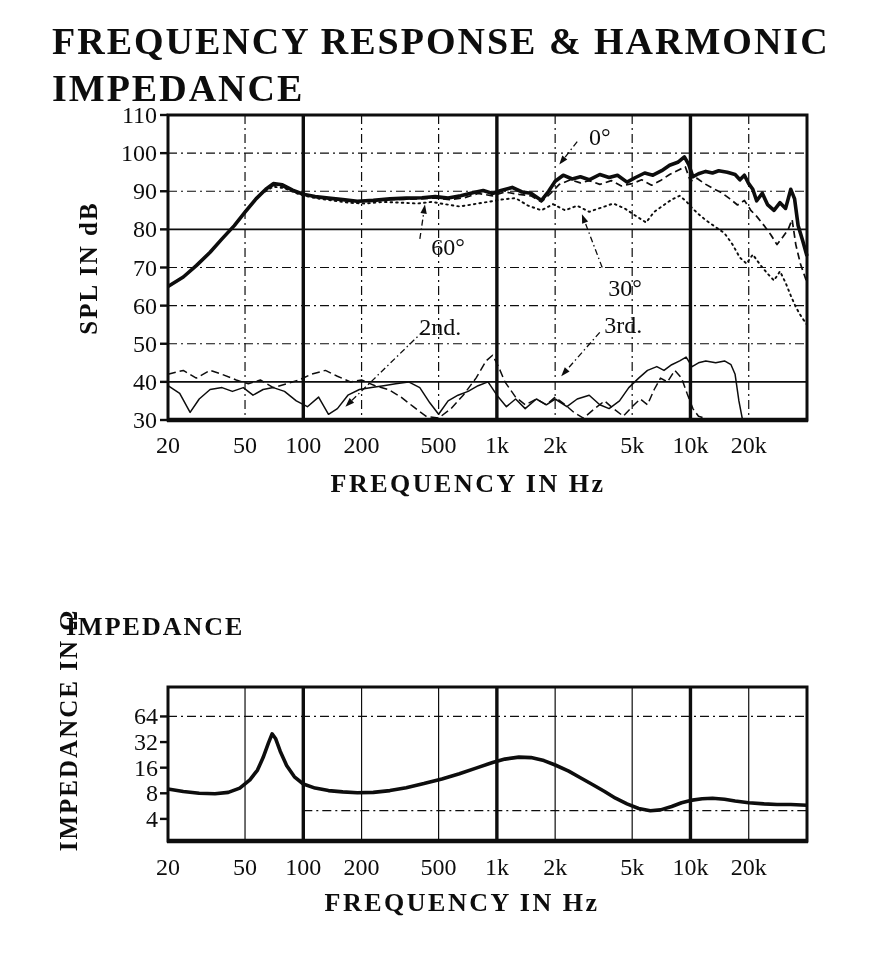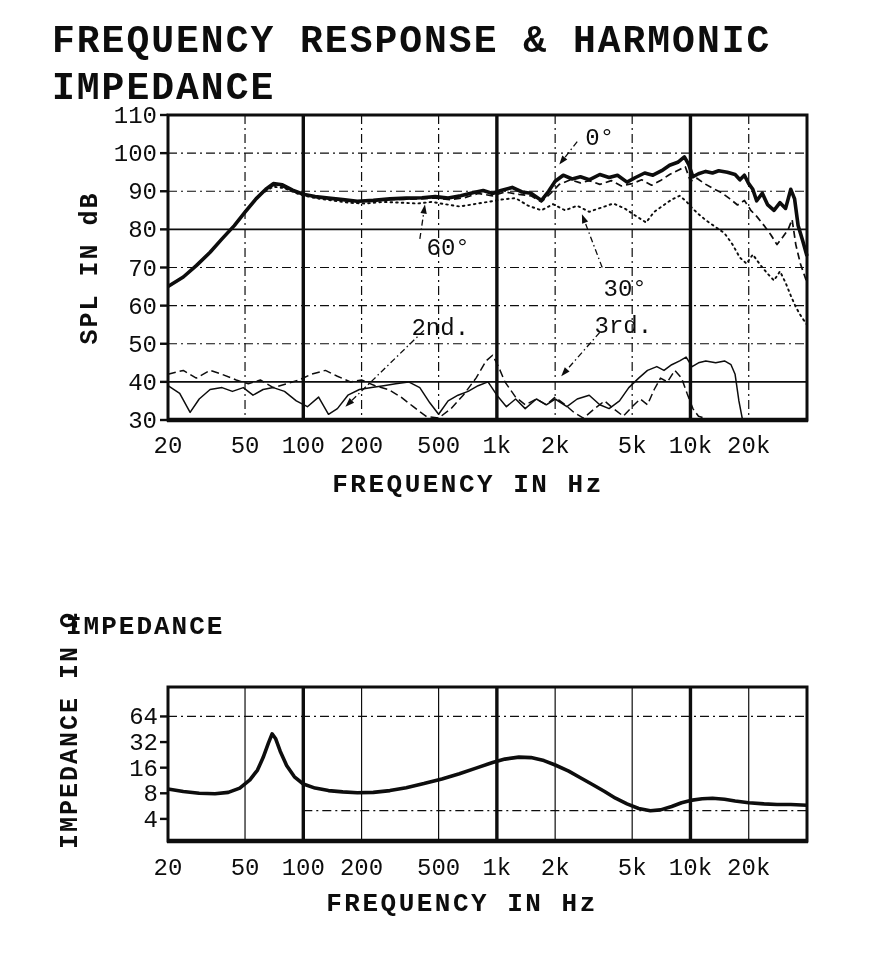--- a/index.html
+++ b/index.html
@@ -1,17 +1,17 @@
 <!DOCTYPE html>
 <html><head>
 <meta charset="utf-8">
 <style>
   html,body{margin:0;padding:0;background:#fff;}
   .page{position:relative;width:896px;height:976px;background:#ffffff;overflow:hidden;
-        font-family:Liberation Mono, monospace;color:#0d0d0d;}
+        font-family:Liberation Serif, serif;color:#0d0d0d;}
   .main-title{position:absolute;left:52px;top:18px;font-size:38px;font-weight:bold;
               letter-spacing:2px;line-height:47px;color:#0d0d0d;white-space:nowrap;}
   .imp-title{position:absolute;left:66px;top:612px;font-size:26px;font-weight:bold;
              letter-spacing:2px;color:#0d0d0d;white-space:nowrap;}
   svg{position:absolute;left:0;top:0;}
   text{fill:#0d0d0d;}
 </style>
 </head>
 <body>
 

